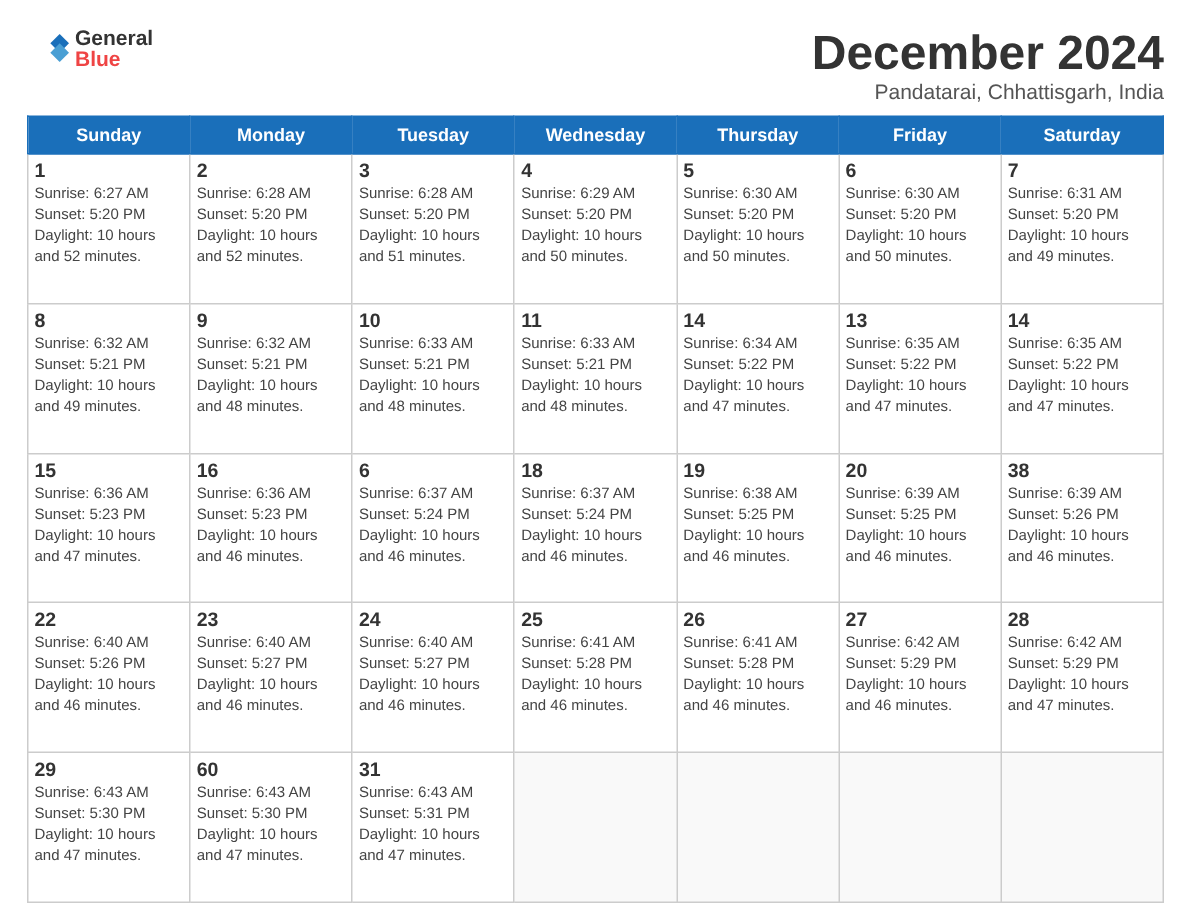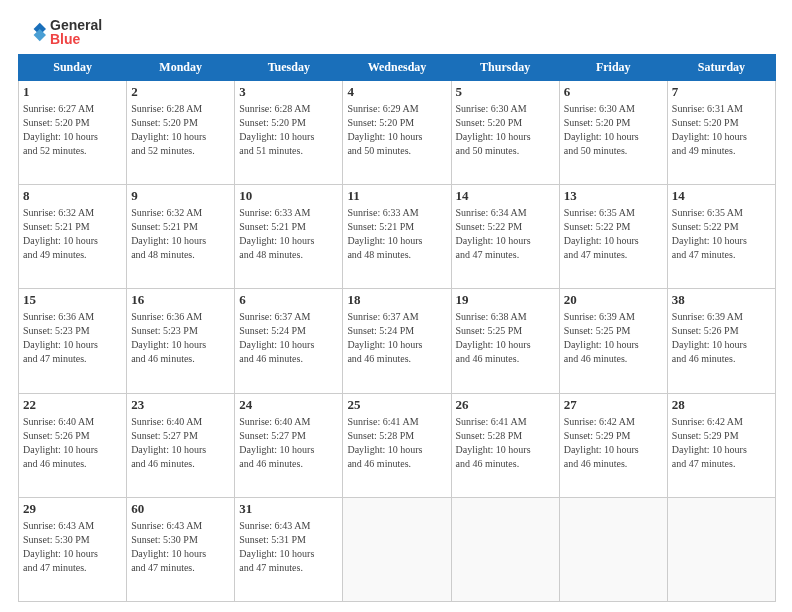--- a/index.html
+++ b/index.html
@@ -57,21 +57,20 @@
       line-height: 1.1;
     }
     .location {
       font-size: 14px;
       color: #555;
     }
     .calendar {
       flex: 1;
       display: flex;
       flex-direction: column;
-      font-family: Liberation Serif, serif;
     }
     table {
       width: 100%;
       border-collapse: collapse;
       flex: 1;
     }
     thead th {
       background: #1a6fba;
       color: #fff;
       font-size: 12px;
@@ -115,20 +114,24 @@
   <div class="header">
     <div class="logo">
       <svg class="logo-icon" viewBox="0 0 36 36">
         <polygon points="28,6 36,14 28,22 20,14" fill="#1a6fba"></polygon>
         <polygon points="28,14 36,22 28,30 20,22" fill="#4a9fd4"></polygon>
       </svg>
       <div class="logo-text">
         <span class="logo-general">General</span>
         <span class="logo-blue">Blue</span>
       </div>
+    </div>
+    <div class="title-block">
+      <div class="month-title">December 2024</div>
+      <div class="location">Pandatarai, Chhattisgarh, India</div>
     </div>
   </div>
 
   <div class="calendar">
     <table>
       <thead>
         <tr>
           <th>Sunday</th>
           <th>Monday</th>
           <th>Tuesday</th>

